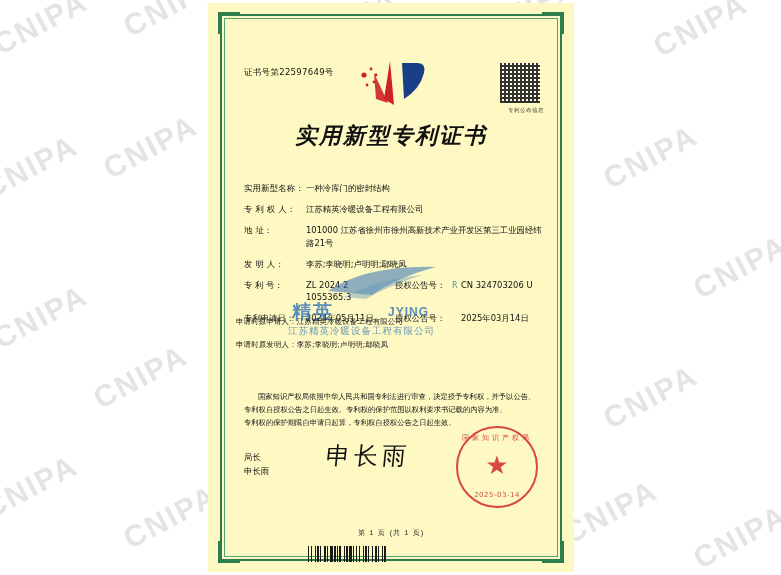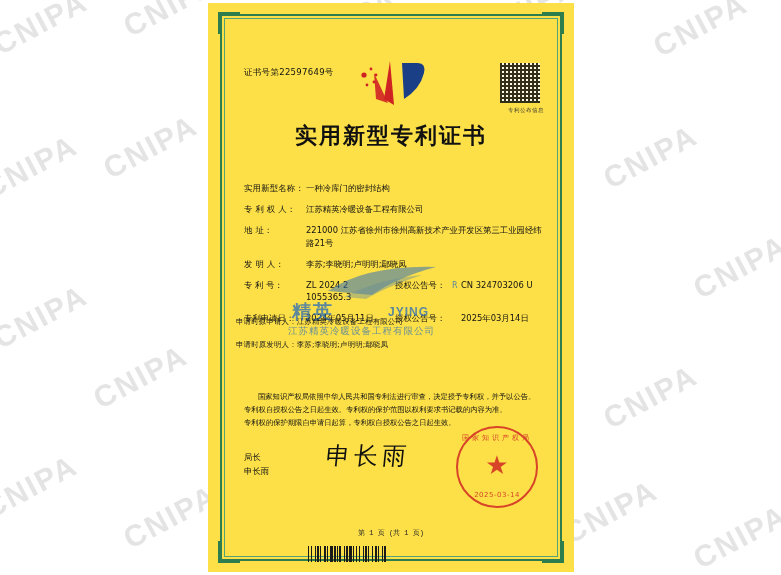--- a/index.html
+++ b/index.html
@@ -20,21 +20,21 @@
     width: 781px;
     height: 575px;
     background: #ffffff;
   }
   .cert-sheet {
     position: absolute;
     left: 208px;
     top: 3px;
     width: 366px;
     height: 569px;
-    background: #fde047;
+    background: #fef9c3;
     overflow: hidden;
   }
   .cert-border-outer {
     position: absolute;
     left: 12px;
     top: 11px;
     right: 12px;
     bottom: 11px;
     border: 2px solid #2e7d4f;
   }
@@ -129,20 +129,21 @@
     position: absolute;
     left: 0;
     right: 0;
     top: 118px;
     text-align: center;
     font-family: "DejaVu Serif", "Liberation Serif", serif;
     font-weight: bold;
     font-size: 22px;
     letter-spacing: 2px;
     color: #111;
+    font-style: italic;
   }
 
   
   .fields {
     position: absolute;
     left: 36px;
     top: 163px;
     right: 28px;
     font-size: 8.4px;
     line-height: 1.45;
@@ -401,21 +402,21 @@
         <div class="val">一种冷库门的密封结构</div>
       </div>
 
       <div class="row">
         <div class="lbl">专 利 权 人：</div>
         <div class="val">江苏精英冷暖设备工程有限公司</div>
       </div>
 
       <div class="row">
         <div class="lbl">地        址：</div>
-        <div class="val">221000 江苏省徐州市徐州高新技术产业开发区第三工业园经纬路21号</div>
+        <div class="val">101000 江苏省徐州市徐州高新技术产业开发区第三工业园经纬路21号</div>
       </div>
 
       <div class="row">
         <div class="lbl">发 明 人：</div>
         <div class="val">李苏;李晓明;卢明明;鄢晓凤</div>
       </div>
 
       <div class="row-split">
         <div class="half">
           <div class="lbl">专 利 号：</div>

